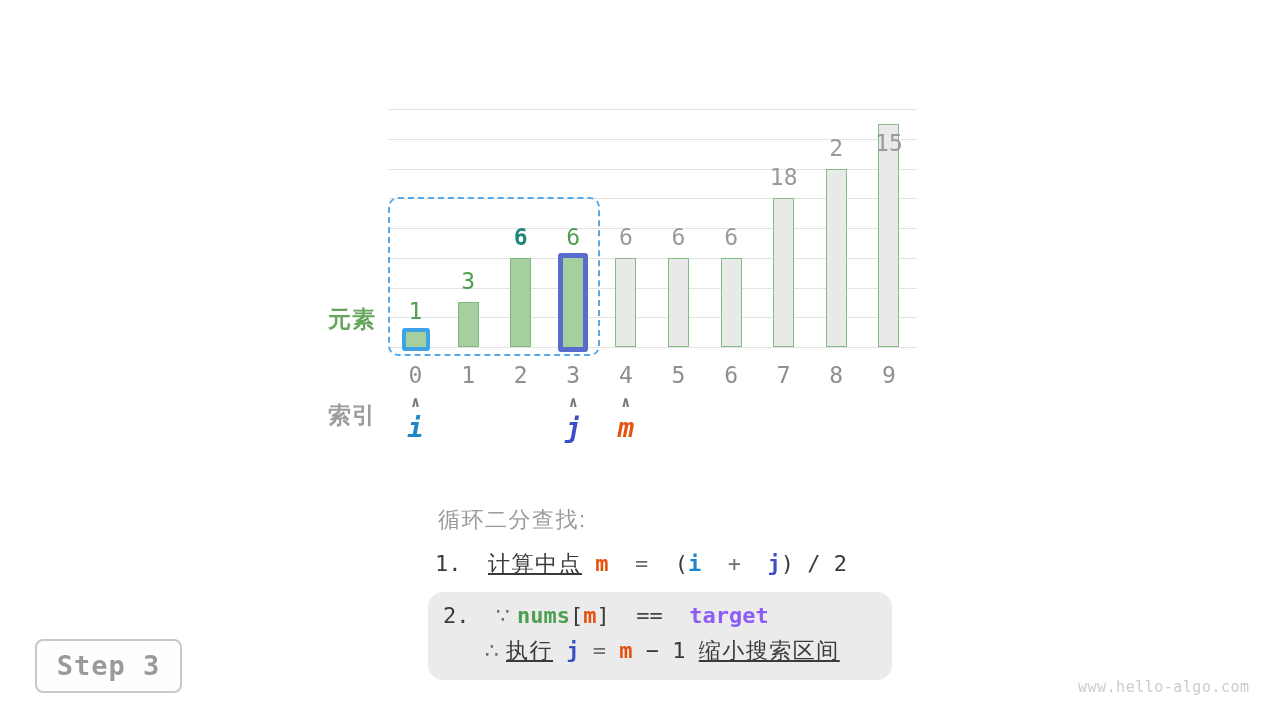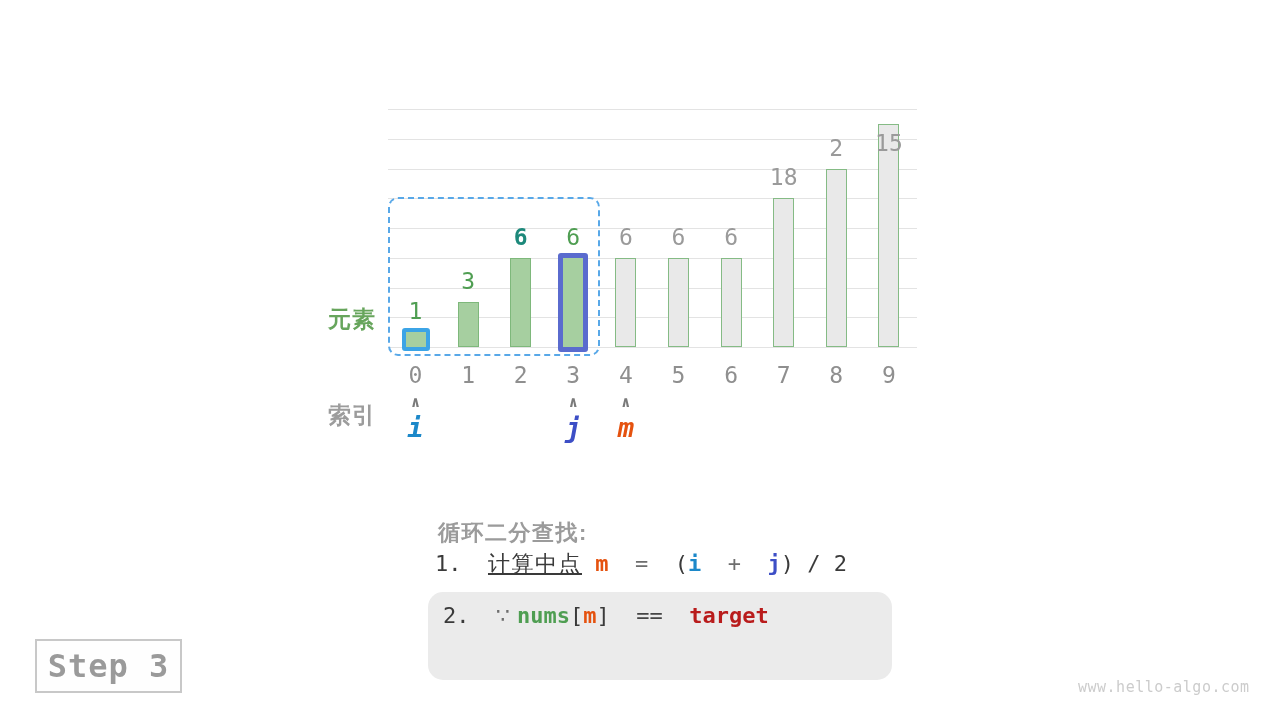--- a/index.html
+++ b/index.html
@@ -23,44 +23,44 @@
     font-family:"DejaVu Sans Mono",monospace;font-size:23px;line-height:28px;color:#8f8f8f;}
   .caret{position:absolute;width:30px;text-align:center;font-family:"DejaVu Sans",sans-serif;
     font-size:13px;font-weight:bold;color:#7a7a7a;transform:scaleY(1.15);}
   .pointer-letter{position:absolute;width:30px;text-align:center;
     font-family:"DejaVu Sans Mono",monospace;font-size:27px;line-height:32px;
     font-weight:bold;font-style:italic;}
   .row-label{position:absolute;font-size:23px;font-weight:bold;letter-spacing:1px;white-space:nowrap;}
   .row-label-element{right:904px;top:304px;color:#67a55c;}
   .row-label-index{right:904px;top:361px;color:#9c9c9c;margin-top:39px;}
   .dashed-region{position:absolute;border:2px dashed #58a8e8;border-radius:10px;box-sizing:border-box;}
-  .heading{position:absolute;left:438px;top:518px;font-size:22px;font-weight:bold;
+  .heading{position:absolute;left:438px;top:505px;font-size:22px;font-weight:normal;
     color:#9b9b9b;letter-spacing:1.5px;white-space:pre;}
   .line{position:absolute;font-size:22px;white-space:pre;line-height:30px;}
   #line1{left:435px;top:549px;}
   .step2-box{position:absolute;left:428px;top:592px;width:464px;height:88px;
     background:#ebebeb;border-radius:15px;}
   #line2a{left:15px;top:9px;}
   #line2b{left:57px;top:44px;}
   .step2-box .line{position:absolute;}
   .seg-code{font-family:"DejaVu Sans Mono",monospace;}
   .seg-cjk{font-family:"Liberation Sans",sans-serif;letter-spacing:1.5px;text-decoration:underline;}
   .seg-sym{font-family:"DejaVu Sans",sans-serif;}
   .seg-b{font-weight:bold;}
   .c-dark{color:#3a3a3a;}
   .c-op{color:#6e6e6e;}
   .c-eq{color:#454545;}
   .c-m{color:#e5520f;}
   .c-i{color:#1c88c9;}
   .c-j{color:#3d4fc6;}
   .c-nums{color:#4f9e52;}
-  .c-target{color:#b91c1c;}
+  .c-target{color:#8b5cf6;}
   .step-button{position:absolute;left:35px;top:639px;width:147px;height:54px;
-    box-sizing:border-box;border:2px solid #c8c8c8;border-radius:0;background:#fefefe;
-    font-family:"DejaVu Sans Mono",monospace;font-size:32px;font-weight:bold;color:#9a9a9a;
+    box-sizing:border-box;border:2px solid #c8c8c8;border-radius:8px;background:#fefefe;
+    font-family:"DejaVu Sans Mono",monospace;font-size:27px;font-weight:bold;color:#9a9a9a;
     text-align:center;line-height:50px;letter-spacing:1px;cursor:pointer;}
   .watermark{position:absolute;left:1078px;top:678px;
     font-family:"DejaVu Sans Mono",monospace;font-size:15px;color:#cccccc;letter-spacing:0.5px;}
 </style>
 </head>
 <body>
 
 <div id="chart">
     <div class="gridline" style="left: 388px; width: 529px; top: 347px;"></div>
     <div class="gridline" style="left: 388px; width: 529px; top: 317px;"></div>
@@ -111,16 +111,17 @@
   </div>
 
 <div class="row-label row-label-element">元素</div>
 <div class="row-label row-label-index">索引</div>
 
 <div class="heading">循环二分查找:</div>
 <div class="line" id="line1"><span class="seg-code c-dark">1.  </span><span class="seg-cjk c-dark">计算中点</span><span class="seg-code c-dark"> </span><span class="seg-code c-m seg-b">m</span><span class="seg-code c-op">  =  </span><span class="seg-code c-dark">(</span><span class="seg-code c-i seg-b">i</span><span class="seg-code c-op">  +  </span><span class="seg-code c-j seg-b">j</span><span class="seg-code c-dark">)</span><span class="seg-code c-dark"> / 2</span></div>
 
 <div class="step2-box">
   <div class="line" id="line2a"><span class="seg-code c-dark">2.  </span><span class="seg-sym c-op">∵ </span><span class="seg-code c-nums seg-b">nums</span><span class="seg-code c-dark">[</span><span class="seg-code c-m seg-b">m</span><span class="seg-code c-dark">]</span><span class="seg-code c-eq">  ==  </span><span class="seg-code c-target seg-b">target</span></div>
+  <div class="line" id="line2b"><span class="seg-sym c-op">∴ </span><span class="seg-cjk c-dark">执行</span><span class="seg-code c-dark"> </span><span class="seg-code c-j seg-b">j</span><span class="seg-code c-op"> = </span><span class="seg-code c-m seg-b">m</span><span class="seg-code c-dark"> − 1 </span><span class="seg-cjk c-dark">缩小搜索区间</span></div>
 </div>
 
 <div class="step-button">Step 3</div>
 <div class="watermark">www.hello-algo.com</div>
 
 </body></html>

